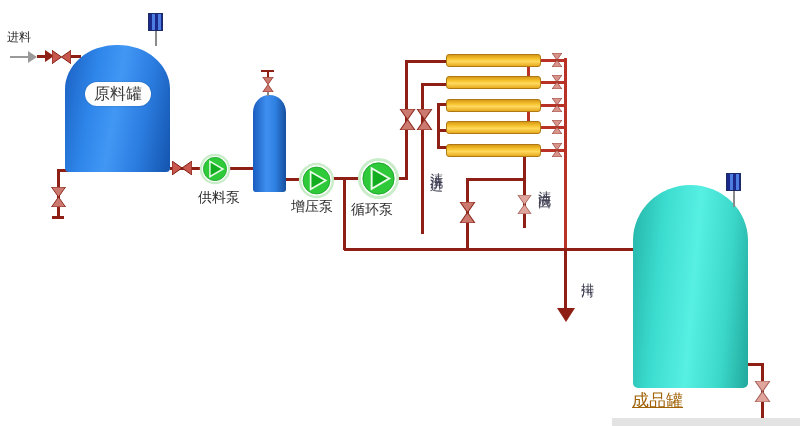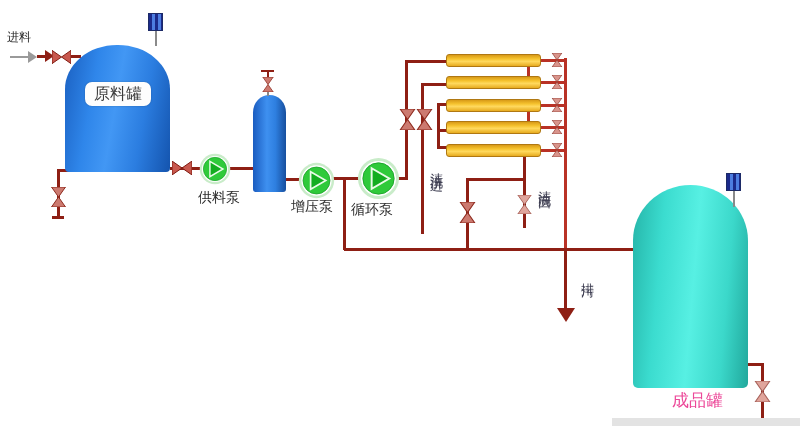--- a/index.html
+++ b/index.html
@@ -13,21 +13,21 @@
   .plabel{position:absolute;font-size:15px;color:#2d2d2d;z-index:6;white-space:nowrap;}
   .vlabel{position:absolute;writing-mode:vertical-rl;text-orientation:upright;
           font-size:13px;color:#3a3a4e;letter-spacing:3px;z-index:6;}
   .tank{position:absolute;z-index:2;}
   .tank.raw{background:linear-gradient(100deg,#1a5fc0 0%,#2f86ea 28%,#4297f4 48%,#2b7de0 72%,#1454ae 100%);
             border-radius:52px 52px 4px 4px / 44px 44px 4px 4px;}
   .tank.vessel{background:linear-gradient(90deg,#1a5cc0 0%,#3e90f0 42%,#2e7fe0 68%,#174f9e 100%);
             border-radius:17px 17px 3px 3px / 18px 18px 3px 3px;}
   .tank.product{background:linear-gradient(95deg,#25b4a8 0%,#3bdccf 25%,#57f0e3 52%,#3bd8ca 78%,#21a89c 100%);
             border-radius:58px 58px 5px 5px / 56px 56px 5px 5px;}
-  .tanklabel{position:absolute;background:#fdfdfd;border-radius:7px;z-index:3;
+  .tanklabel{position:absolute;background:#fdfdfd;border-radius:12px;z-index:3;
              display:flex;align-items:center;justify-content:center;
              font-size:16px;color:#3c3c3c;box-shadow:0 0 2px rgba(0,0,0,.25);}
   .bar{position:absolute;width:95px;height:13px;z-index:2;border:1px solid #b07812;border-radius:3px;
        background:linear-gradient(180deg,#d89a18 0%,#f6c32e 35%,#ffd95e 58%,#e7ab1f 100%);box-sizing:border-box;}
   .vent{position:absolute;z-index:3;border:1px solid #1c2a66;box-sizing:border-box;
         background:repeating-linear-gradient(90deg,#1b2a8a 0px,#1b2a8a 3px,#4d7de0 3px,#4d7de0 6px);}
   .stick{position:absolute;background:#8a8a8a;z-index:2;}
   .valve{position:absolute;z-index:4;line-height:0;}
   .pump{position:absolute;z-index:4;line-height:0;}
   .arrow-down{position:absolute;width:0;height:0;z-index:2;
@@ -190,21 +190,21 @@
       </svg>
   </div>
   <div class="vlabel" style="left:535px;top:180px;height:56px;">清洗回</div>
 
   <div class="pipe" style="left:344px;top:248px;width:296px;height:3px;"></div>
   <div class="pipe" style="left:564px;top:251px;width:3px;height:59px;"></div>
   <div class="arrow-down" style="left:557px;top:308px;"></div>
   <div class="vlabel" style="left:578px;top:272px;height:42px;">排污</div>
 
   <div class="tank product" style="left:633px;top:185px;width:115px;height:203px;"></div>
-  <div class="plabel" style="left:672px;top:389px;font-size:17px;color:#ec4899;">成品罐</div>
+  <div class="plabel" style="left:632px;top:389px;font-size:17px;color:#a16207;text-decoration:underline;">成品罐</div>
   <div class="stick" style="left:733px;top:191px;width:2px;height:16px;"></div>
   <div class="vent" style="left:726px;top:173px;width:15px;height:18px;"></div>
   <div class="pipe" style="left:746px;top:363px;width:18px;height:3px;"></div>
   <div class="pipe" style="left:761px;top:363px;width:3px;height:55px;"></div>
   <div class="valve" style="left:754px;top:381px;">
     <svg width="17" height="21" viewBox="0 0 14 20">
         <path d="M0,0 L14,0 L7,10 Z M0,20 L14,20 L7,10 Z" fill="#e0a59c" stroke="#a8625a" stroke-width="1"></path>
       </svg>
   </div>
 

